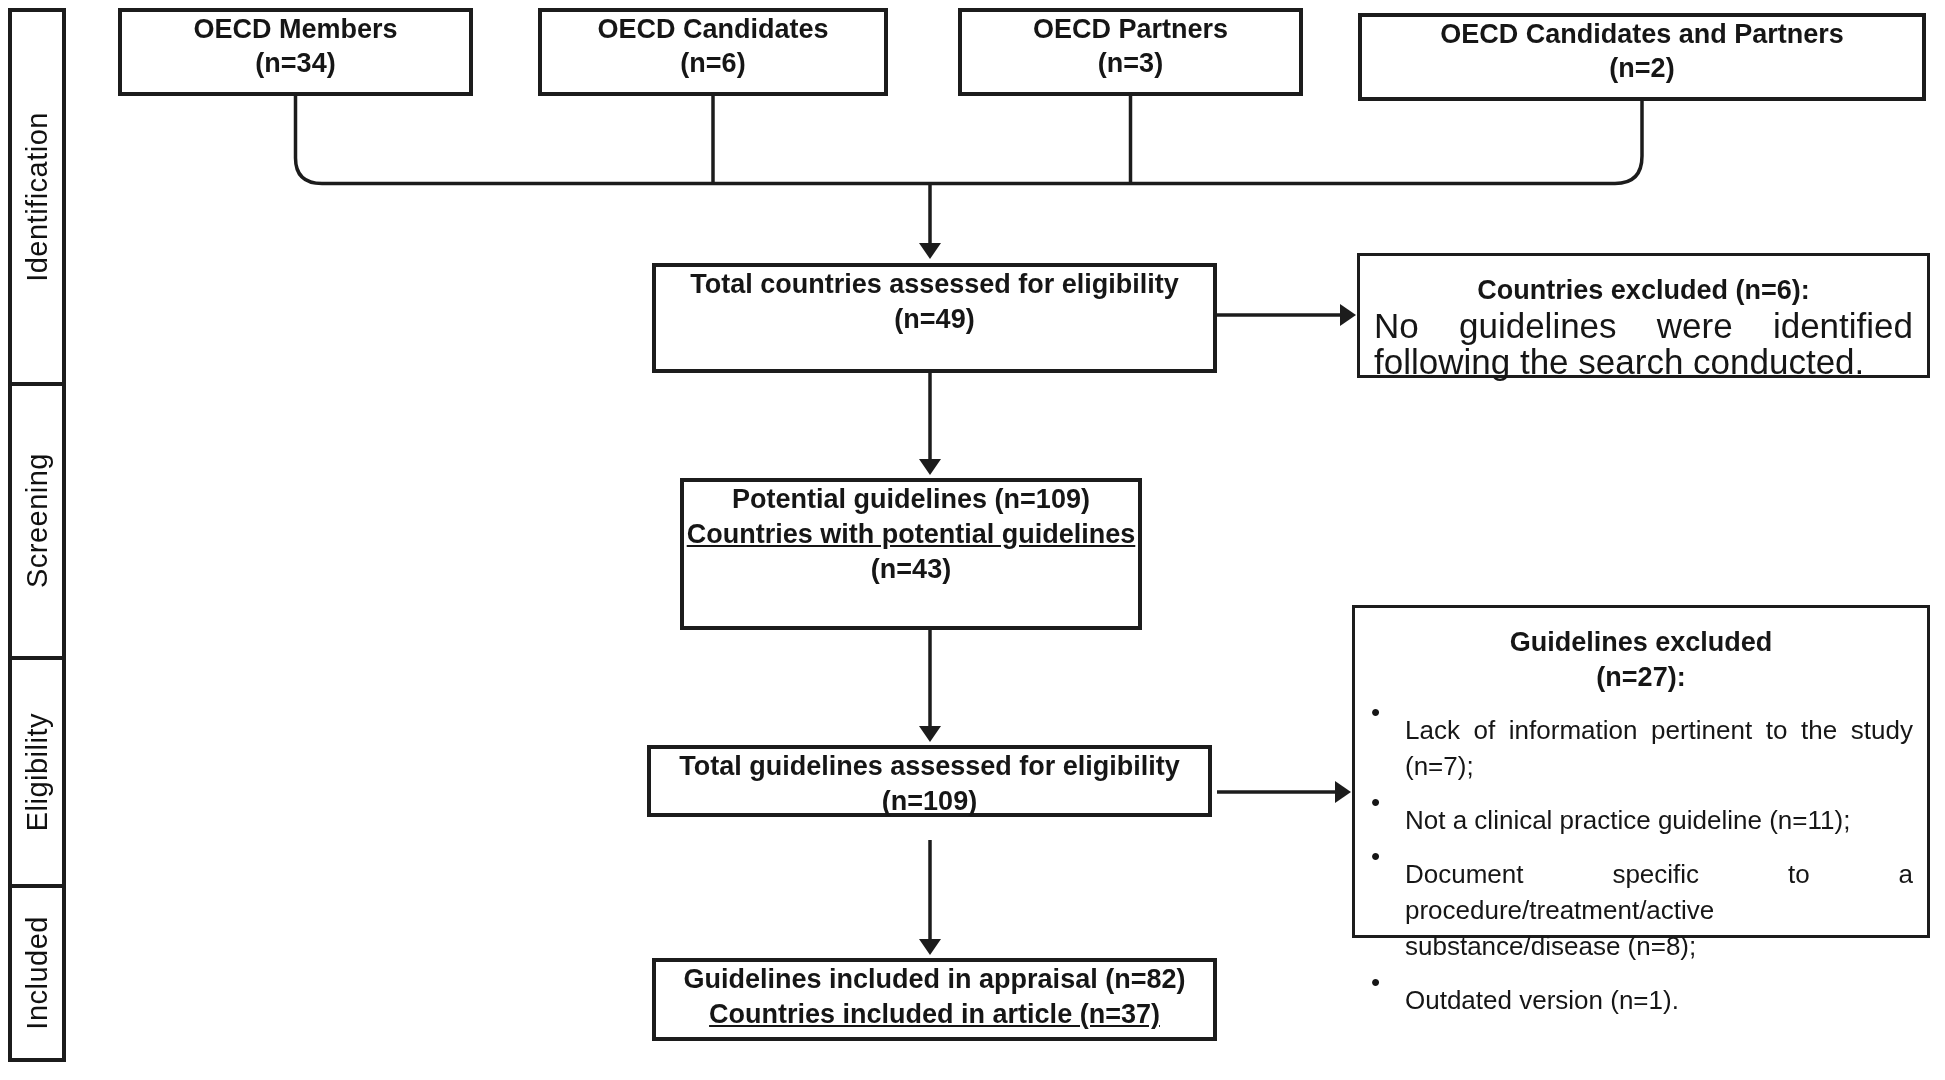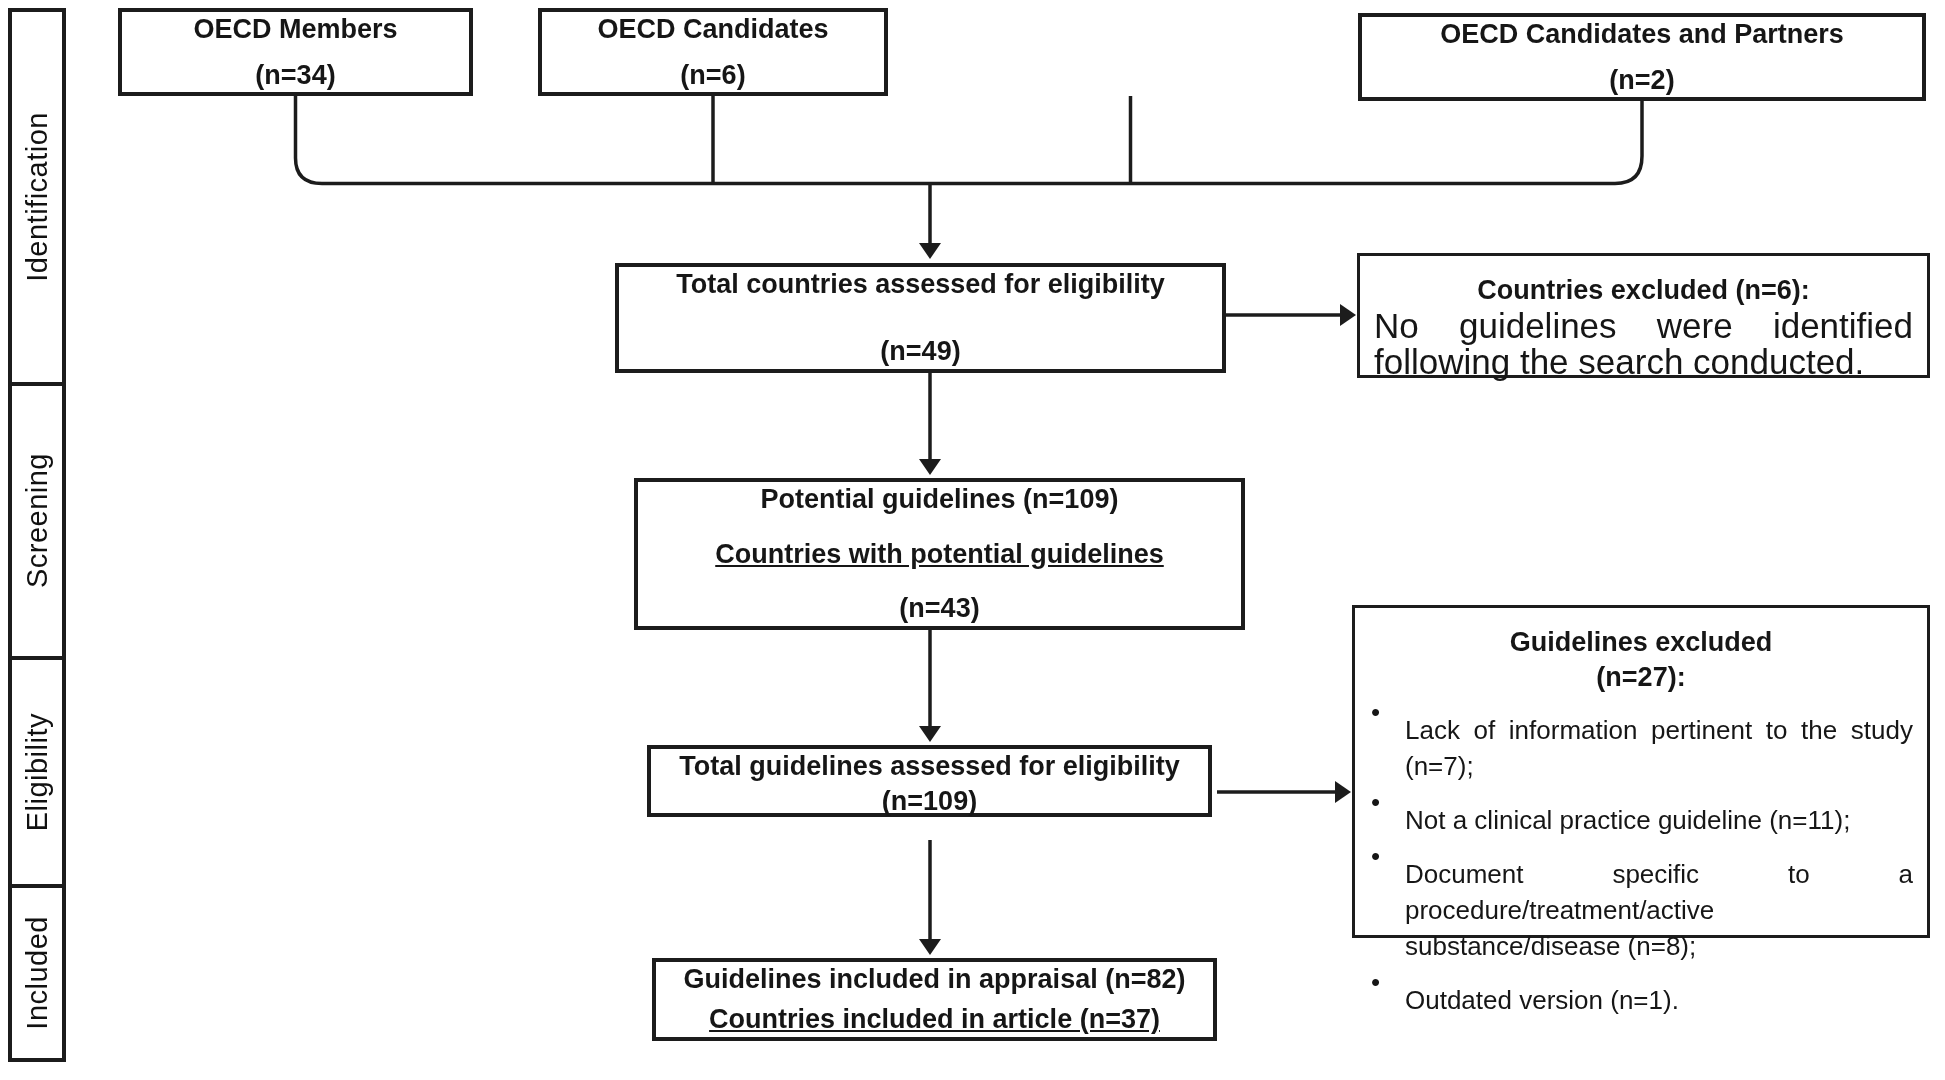--- a/index.html
+++ b/index.html
@@ -2,21 +2,21 @@
 <html><head>
 <meta charset="utf-8">
 <style>
   html,body{margin:0;padding:0;background:#ffffff;}
   .canvas{
     position:relative;width:1945px;height:1080px;background:#ffffff;overflow:hidden;
     font-family:"Liberation Sans",sans-serif;color:#161616;
   }
   svg.connectors{position:absolute;left:0;top:0;width:1945px;height:1080px;z-index:1;}
   .box{position:absolute;background:#ffffff;border:4px solid #1c1c1c;box-sizing:border-box;z-index:2;}
-  .center-txt{display:flex;flex-direction:column;justify-content:space-between;align-items:center;text-align:center;}
+  .center-txt{display:flex;flex-direction:column;justify-content:flex-start;align-items:center;text-align:center;}
   .source-box{font-weight:bold;font-size:27px;line-height:34px;}
   .flow-box{font-weight:bold;font-size:27px;line-height:35px;}
   .gap-top{text-decoration:underline;}
   .excl-box{border-width:3px;padding:16px 14px 8px 14px;}
   .excl-title{font-weight:bold;font-size:27px;line-height:36px;text-align:center;}
   .excl-body{font-size:35px;line-height:36px;text-align:justify;}
   .bullet-row{display:flex;font-size:26px;line-height:36px;}
   .bullet-marker{width:22px;flex:0 0 22px;text-align:left;padding-left:2px;}
   .bullet-text{flex:1;text-align:justify;padding-left:12px;margin-top:18px;}
   .sidebar{position:absolute;left:8px;top:8px;width:58px;z-index:2;}
@@ -75,31 +75,35 @@
   </aside>
 
   <div class="box center-txt source-box" style="left:118px;top:8px;width:355px;height:88px">
     <div>OECD Members</div>
     <div>(n=34)</div>
   </div>
   <div class="box center-txt source-box" style="left:538px;top:8px;width:350px;height:88px">
     <div>OECD Candidates</div>
     <div>(n=6)</div>
   </div>
+  <div class="box center-txt source-box" style="left:958px;top:8px;width:345px;height:88px">
+    <div>OECD Partners</div>
+    <div>(n=3)</div>
+  </div>
   <div class="box center-txt source-box" style="left:1358px;top:13px;width:568px;height:88px">
     <div>OECD Candidates and Partners</div>
     <div>(n=2)</div>
   </div>
 
-  <div class="box center-txt flow-box" style="left:615px;top:263px;width:611px;height:110px">
+  <div class="box center-txt flow-box" style="left:652px;top:263px;width:565px;height:110px">
     <div>Total countries assessed for eligibility</div>
     <div>(n=49)</div>
   </div>
 
-  <div class="box center-txt flow-box" style="left:634px;top:478px;width:611px;height:152px">
+  <div class="box center-txt flow-box" style="left:680px;top:478px;width:462px;height:152px">
     <div>Potential guidelines (n=109)</div>
     <div class="gap-top">Countries with potential guidelines</div>
     <div>(n=43)</div>
   </div>
 
   <div class="box center-txt flow-box" style="left:647px;top:745px;width:565px;height:72px">
     <div>Total guidelines assessed for eligibility</div>
     <div>(n=109)</div>
   </div>
 

